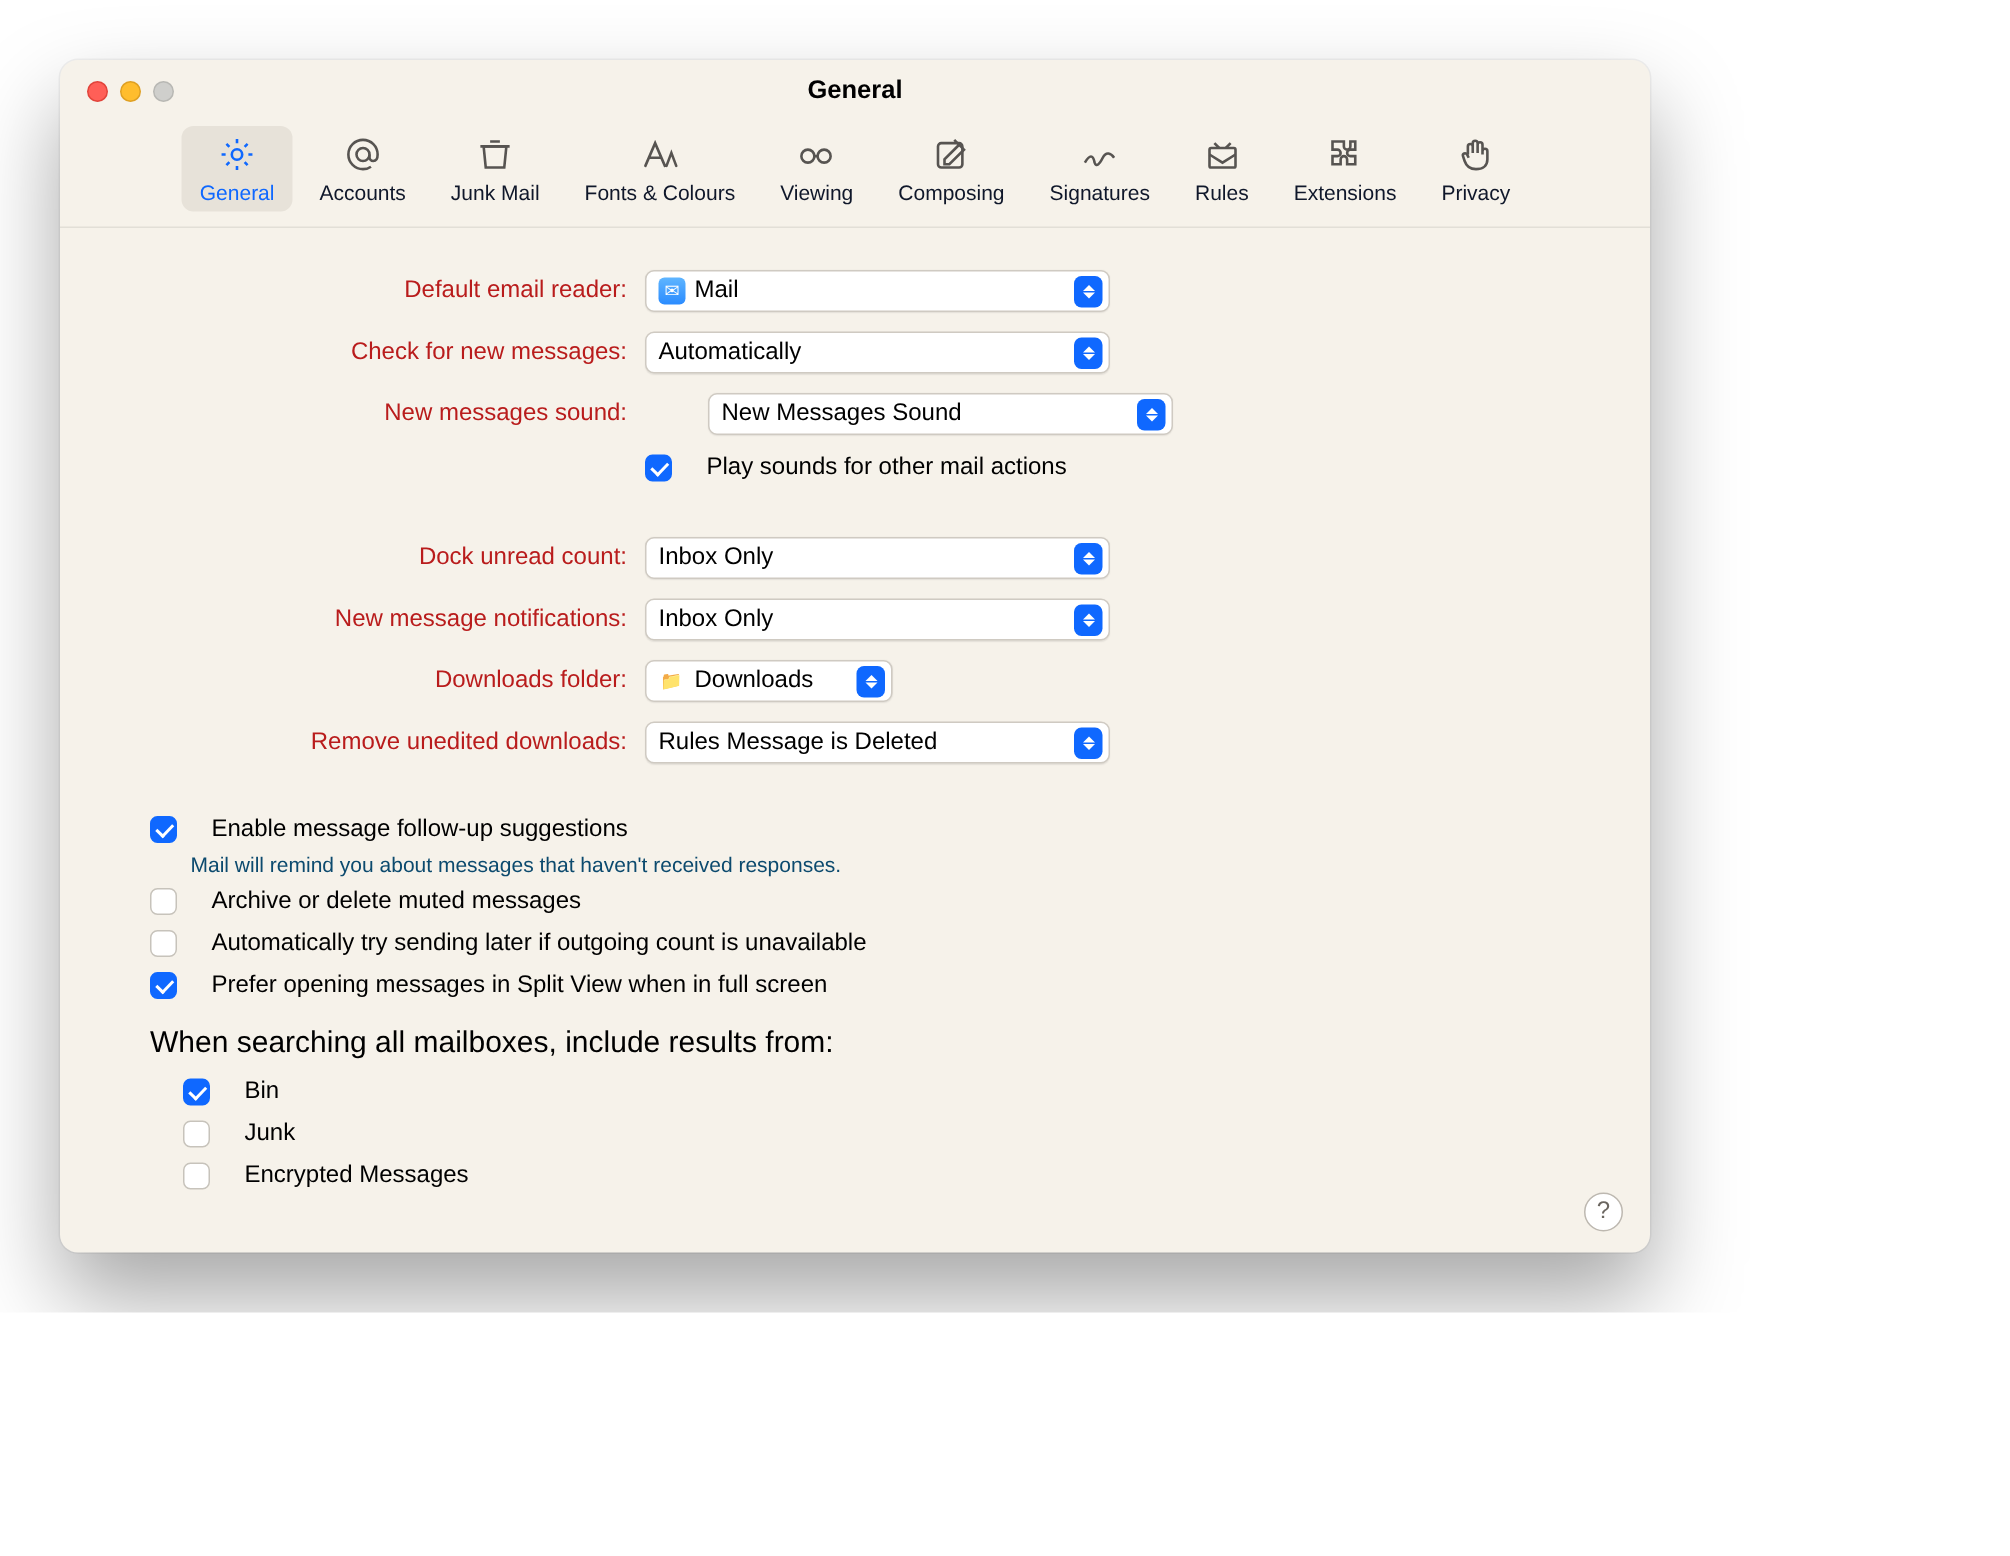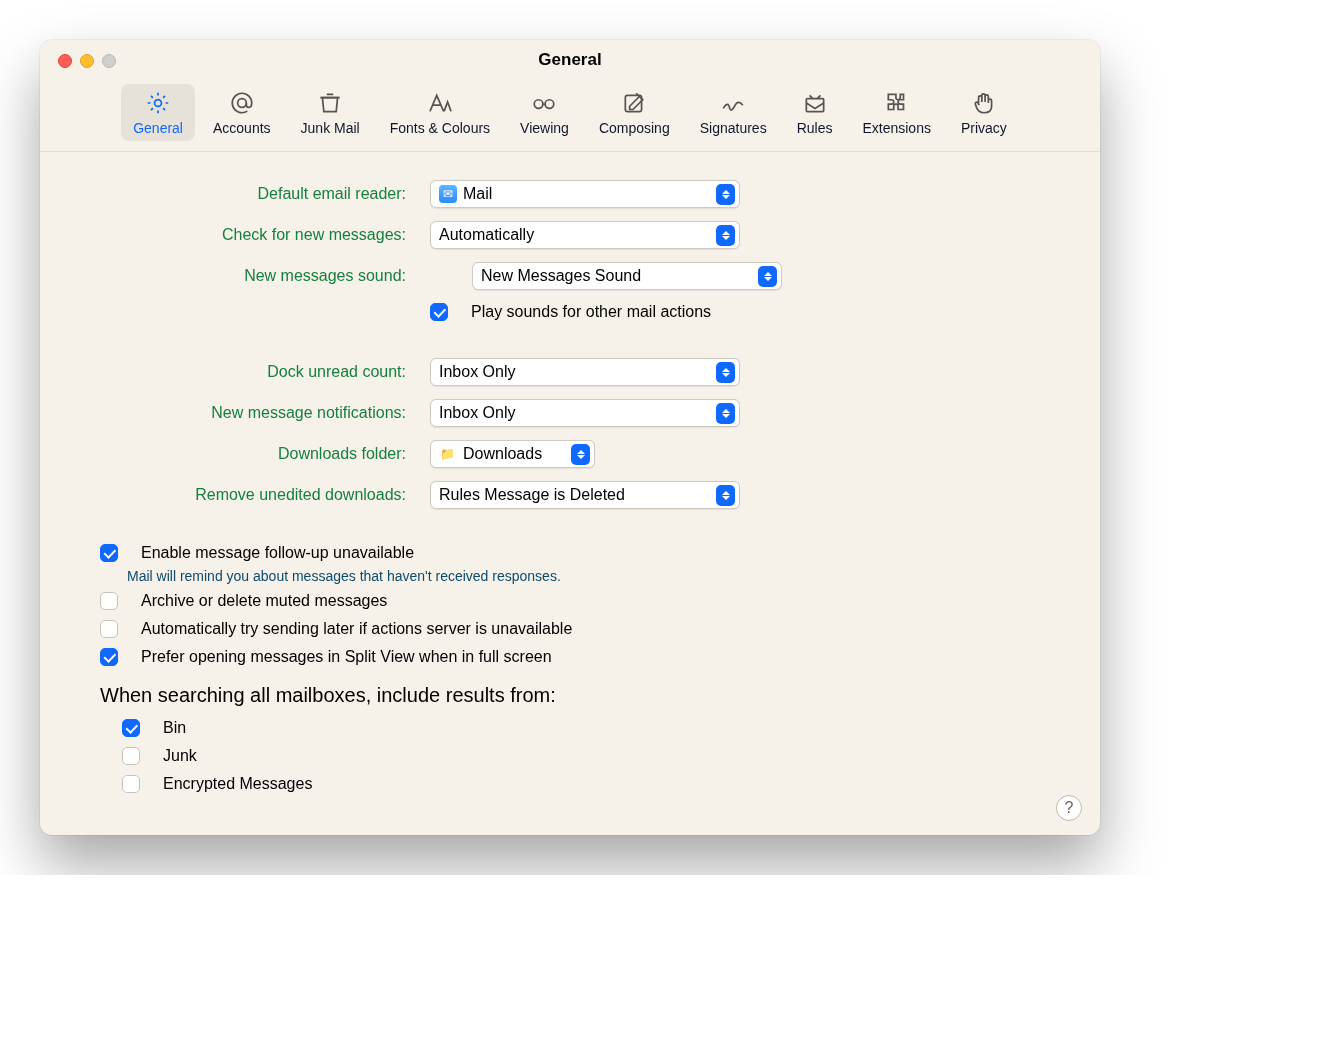--- a/index.html
+++ b/index.html
@@ -69,23 +69,23 @@
   }
   .row {
     display: flex;
     align-items: center;
     margin-bottom: 13px;
   }
   .row.compact { margin-bottom: 11px; gap: 42px; }
   .label {
     width: 330px;
     text-align: right;
-    padding-right: 24px;
+    padding-right: 12px;
     font-size: 16px;
-    color: #15803d;
+    color: #b91c1c;
   }
   .select {
     display: flex;
     align-items: center;
     height: 28px;
     background: #fff;
     border: 1px solid #cfcac2;
     border-radius: 6px;
     padding: 0 4px 0 8px;
     font-size: 16px;
@@ -334,31 +334,31 @@
             <span class="u"></span>
             <span class="d"></span>
           </span>
       </div>
     </div>
 
     <div class="spacer-sm"></div>
 
     <div class="chk-line">
       <div class="chk checked"></div>
-      <div class="chk-text">Enable message follow-up unavailable</div>
+      <div class="chk-text">Enable message follow-up suggestions</div>
     </div>
     <div class="sub">Mail will remind you about messages that haven't received responses.</div>
 
     <div class="chk-line">
       <div class="chk"></div>
       <div class="chk-text">Archive or delete muted messages</div>
     </div>
     <div class="chk-line">
       <div class="chk"></div>
-      <div class="chk-text">Automatically try sending later if actions server is unavailable</div>
+      <div class="chk-text">Automatically try sending later if outgoing count is unavailable</div>
     </div>
     <div class="chk-line">
       <div class="chk checked"></div>
       <div class="chk-text">Prefer opening messages in Split View when in full screen</div>
     </div>
 
     <div class="group-head">When searching all mailboxes, include results from:</div>
 
     <div class="indent">
       <div class="chk-line">

